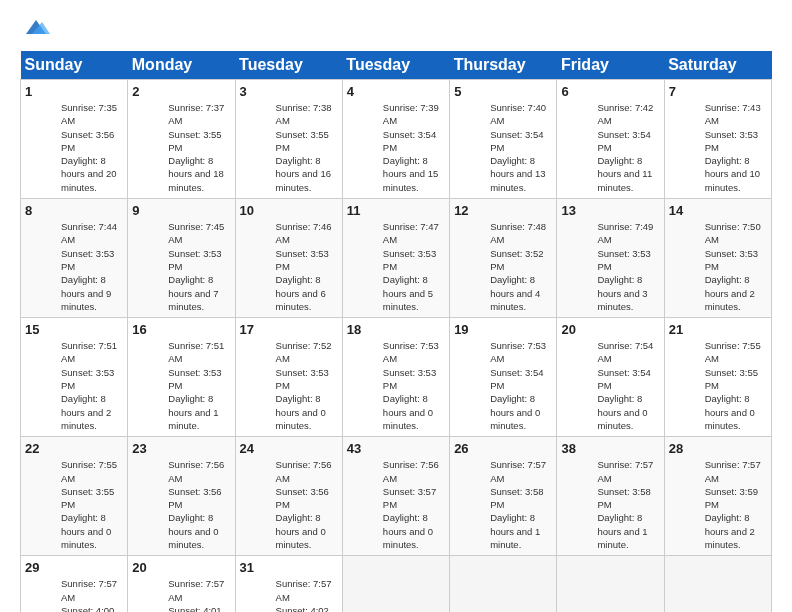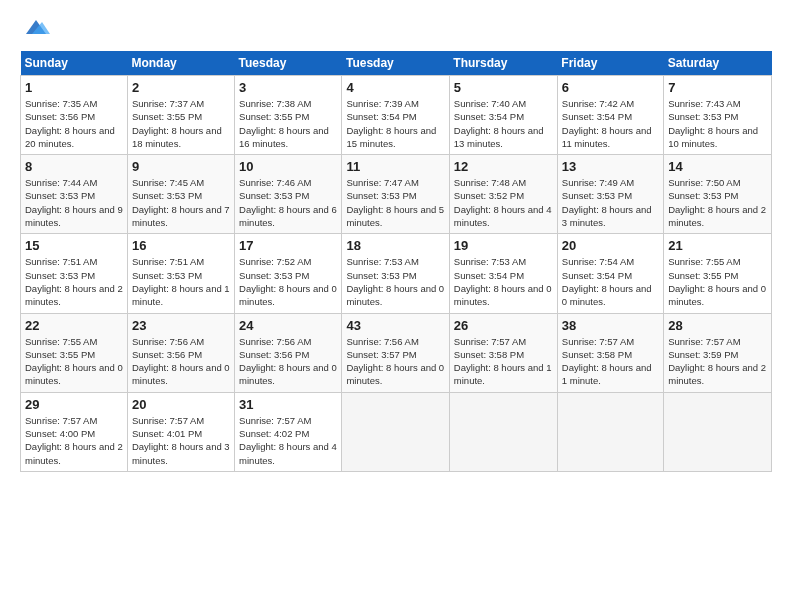--- a/index.html
+++ b/index.html
@@ -54,21 +54,21 @@
       width: 100%;
       border-collapse: collapse;
       margin-top: 8px;
       font-size: 10px;
     }
     .calendar thead tr th {
       background-color: #1565c0;
       color: white;
       padding: 5px 4px;
       text-align: left;
-      font-size: 12px;
+      font-size: 16px;
       font-weight: bold;
     }
     .calendar tbody tr td {
       border: 1px solid #ccc;
       vertical-align: top;
       padding: 4px 4px 4px 4px;
       width: 113px;
       min-height: 70px;
       background: #fff;
     }
@@ -79,20 +79,21 @@
       font-size: 13px;
       font-weight: bold;
       color: #222;
       display: block;
       margin-bottom: 2px;
     }
     .day-info {
       font-size: 9.5px;
       color: #333;
       line-height: 1.4;
+      margin-left: 36px;
     }
     .empty-cell {
       background: #f5f5f5 !important;
     }
   </style>
 </head>
 <body>
 
 <div class="header-top">
   <div class="logo">

